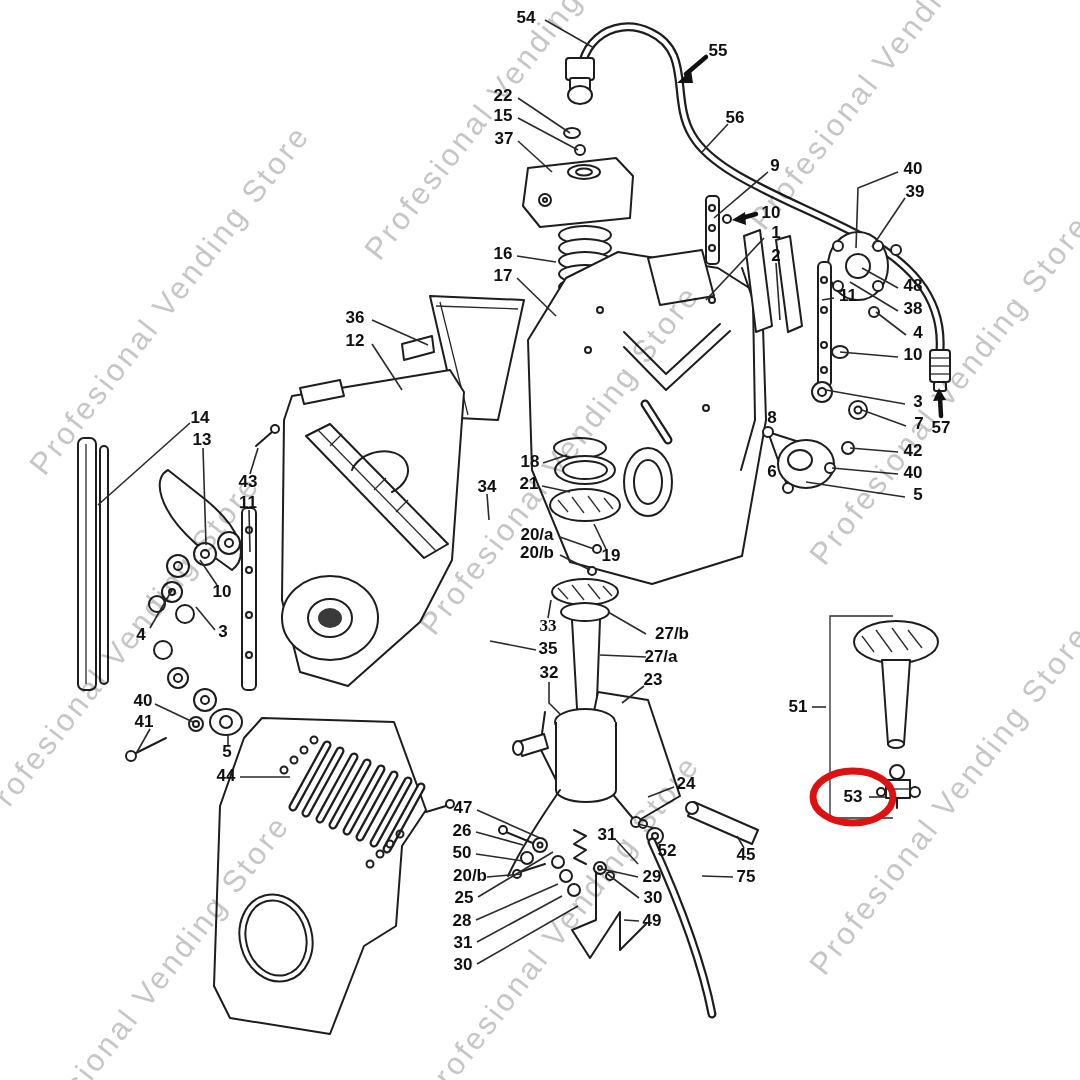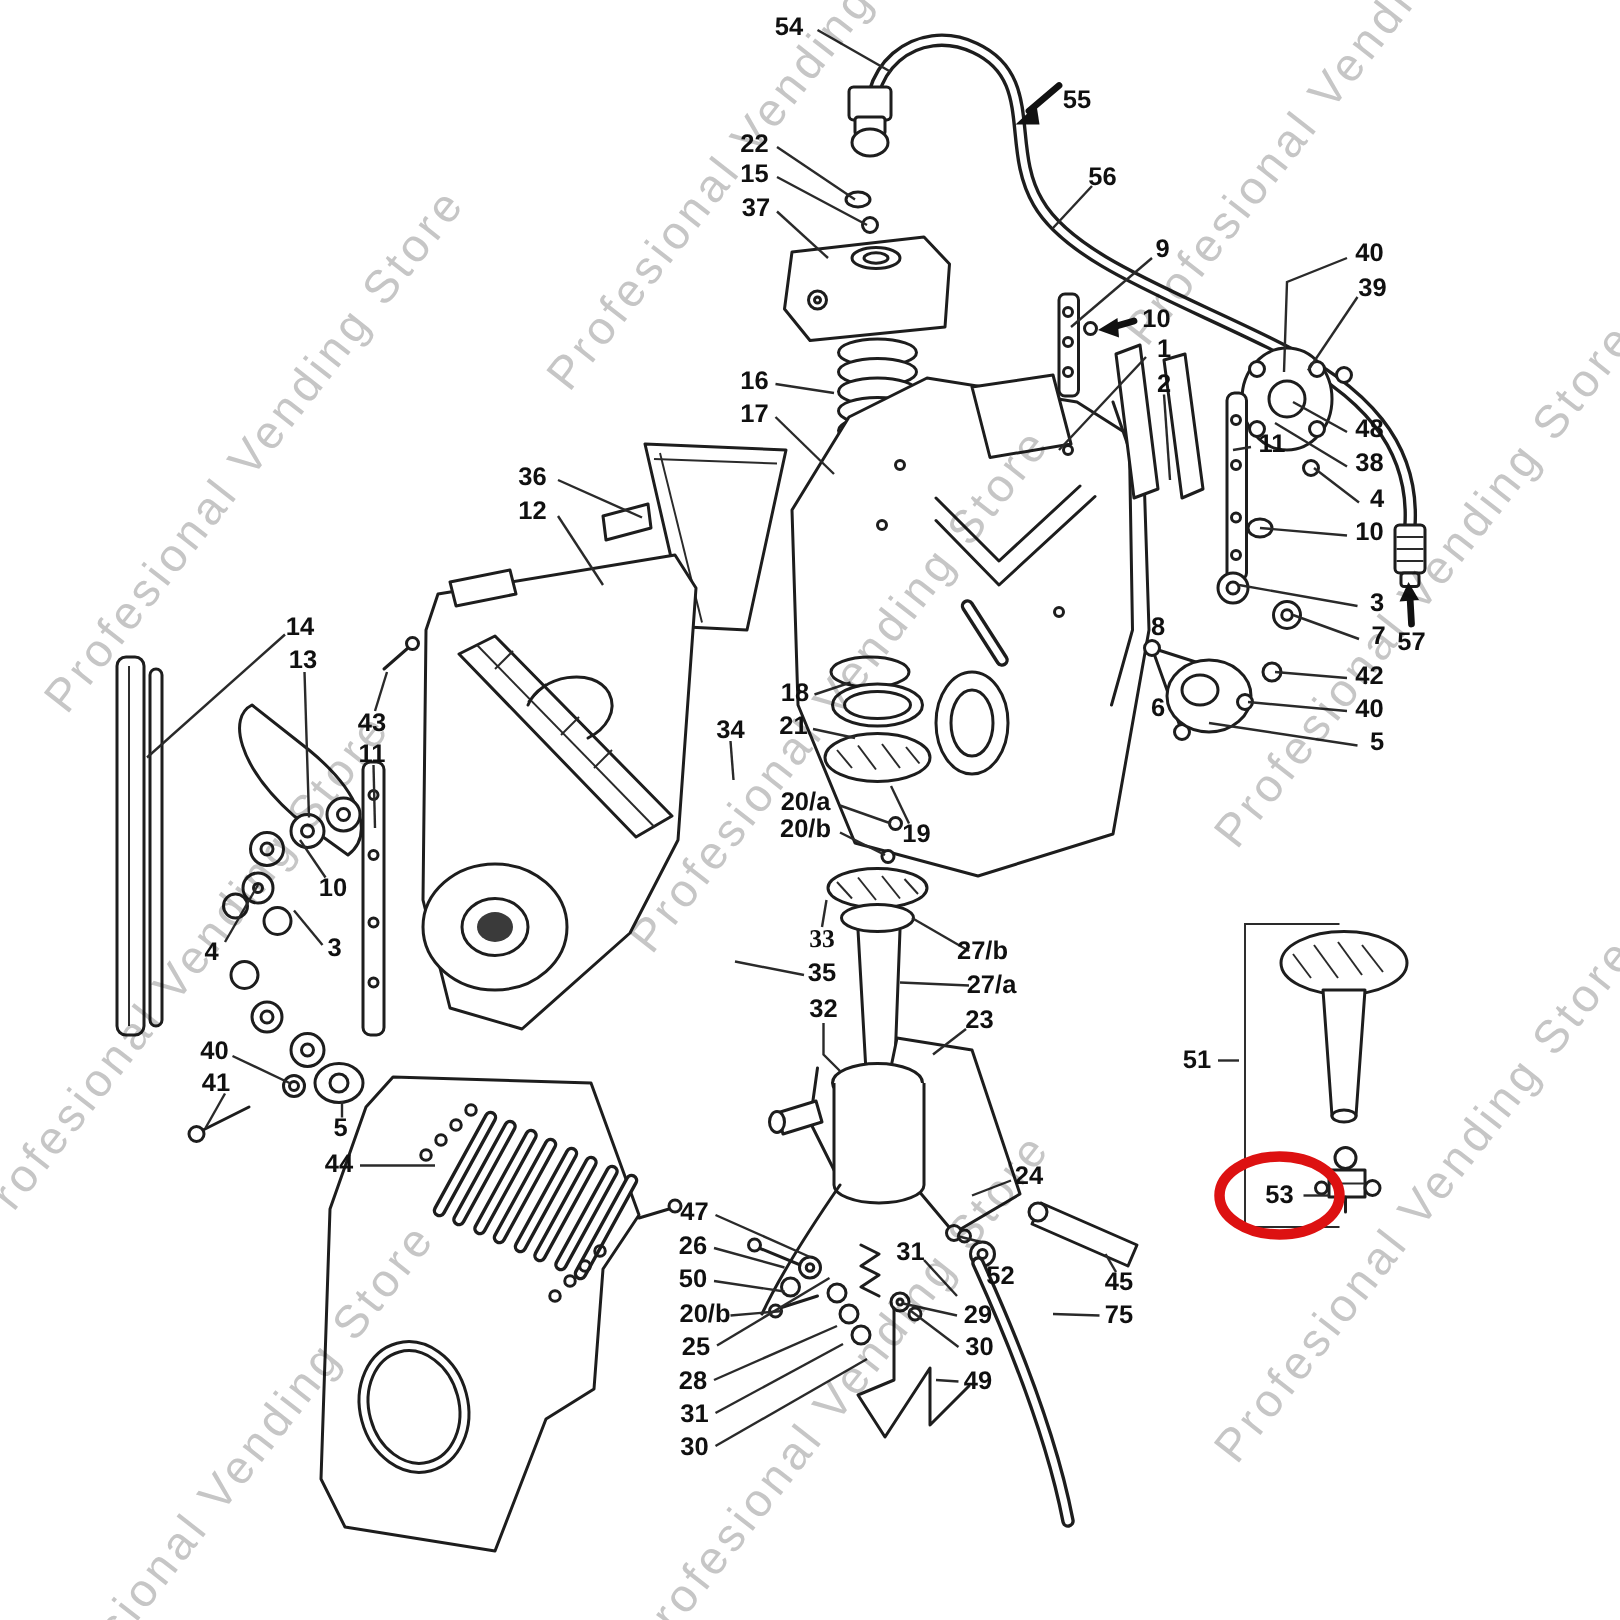--- a/index.html
+++ b/index.html
@@ -403,21 +403,21 @@
       <line class="bold-arrow" x1="941" y1="416" x2="940" y2="398"></line>
       <polygon class="ah" points="939,388 933,401 946,400"></polygon>
     </g>
   </svg>
 
   <div id="labels-layer">
       <span class="part-label" style="left: 526px; top: 18px;">54</span>
       <span class="part-label" style="left: 503px; top: 96px;">22</span>
       <span class="part-label" style="left: 503px; top: 116px;">15</span>
       <span class="part-label" style="left: 504px; top: 139px;">37</span>
-      <span class="part-label" style="left: 718px; top: 51px; margin-top: 16px;">55</span>
+      <span class="part-label" style="left: 718px; top: 51px;">55</span>
       <span class="part-label" style="left: 735px; top: 118px;">56</span>
       <span class="part-label" style="left: 775px; top: 166px;">9</span>
       <span class="part-label" style="left: 913px; top: 169px;">40</span>
       <span class="part-label" style="left: 915px; top: 192px;">39</span>
       <span class="part-label" style="left: 771px; top: 213px;">10</span>
       <span class="part-label" style="left: 776px; top: 233px;">1</span>
       <span class="part-label" style="left: 776px; top: 256px;">2</span>
       <span class="part-label" style="left: 913px; top: 286px;">48</span>
       <span class="part-label" style="left: 913px; top: 309px;">38</span>
       <span class="part-label" style="left: 848px; top: 296px;">11</span>
@@ -444,21 +444,21 @@
       <span class="part-label" style="left: 487px; top: 487px;">34</span>
       <span class="part-label" style="left: 537px; top: 535px;">20/a</span>
       <span class="part-label" style="left: 537px; top: 553px;">20/b</span>
       <span class="part-label" style="left: 611px; top: 556px;">19</span>
       <span class="part-label" style="left: 222px; top: 592px;">10</span>
       <span class="part-label" style="left: 223px; top: 632px;">3</span>
       <span class="part-label" style="left: 141px; top: 635px;">4</span>
       <span class="part-label" style="left: 548px; top: 626px; font-family: Liberation Serif, serif;">33</span>
       <span class="part-label" style="left: 548px; top: 649px;">35</span>
       <span class="part-label" style="left: 549px; top: 673px;">32</span>
-      <span class="part-label" style="left: 655px; top: 634px;">27/b</span>
+      <span class="part-label" style="left: 672px; top: 634px;">27/b</span>
       <span class="part-label" style="left: 661px; top: 657px;">27/a</span>
       <span class="part-label" style="left: 653px; top: 680px;">23</span>
       <span class="part-label" style="left: 143px; top: 701px;">40</span>
       <span class="part-label" style="left: 144px; top: 722px;">41</span>
       <span class="part-label" style="left: 227px; top: 752px;">5</span>
       <span class="part-label" style="left: 226px; top: 776px;">44</span>
       <span class="part-label" style="left: 798px; top: 707px;">51</span>
       <span class="part-label" style="left: 853px; top: 797px;">53</span>
       <span class="part-label" style="left: 686px; top: 784px;">24</span>
       <span class="part-label" style="left: 463px; top: 808px; text-align: right;">47</span>

